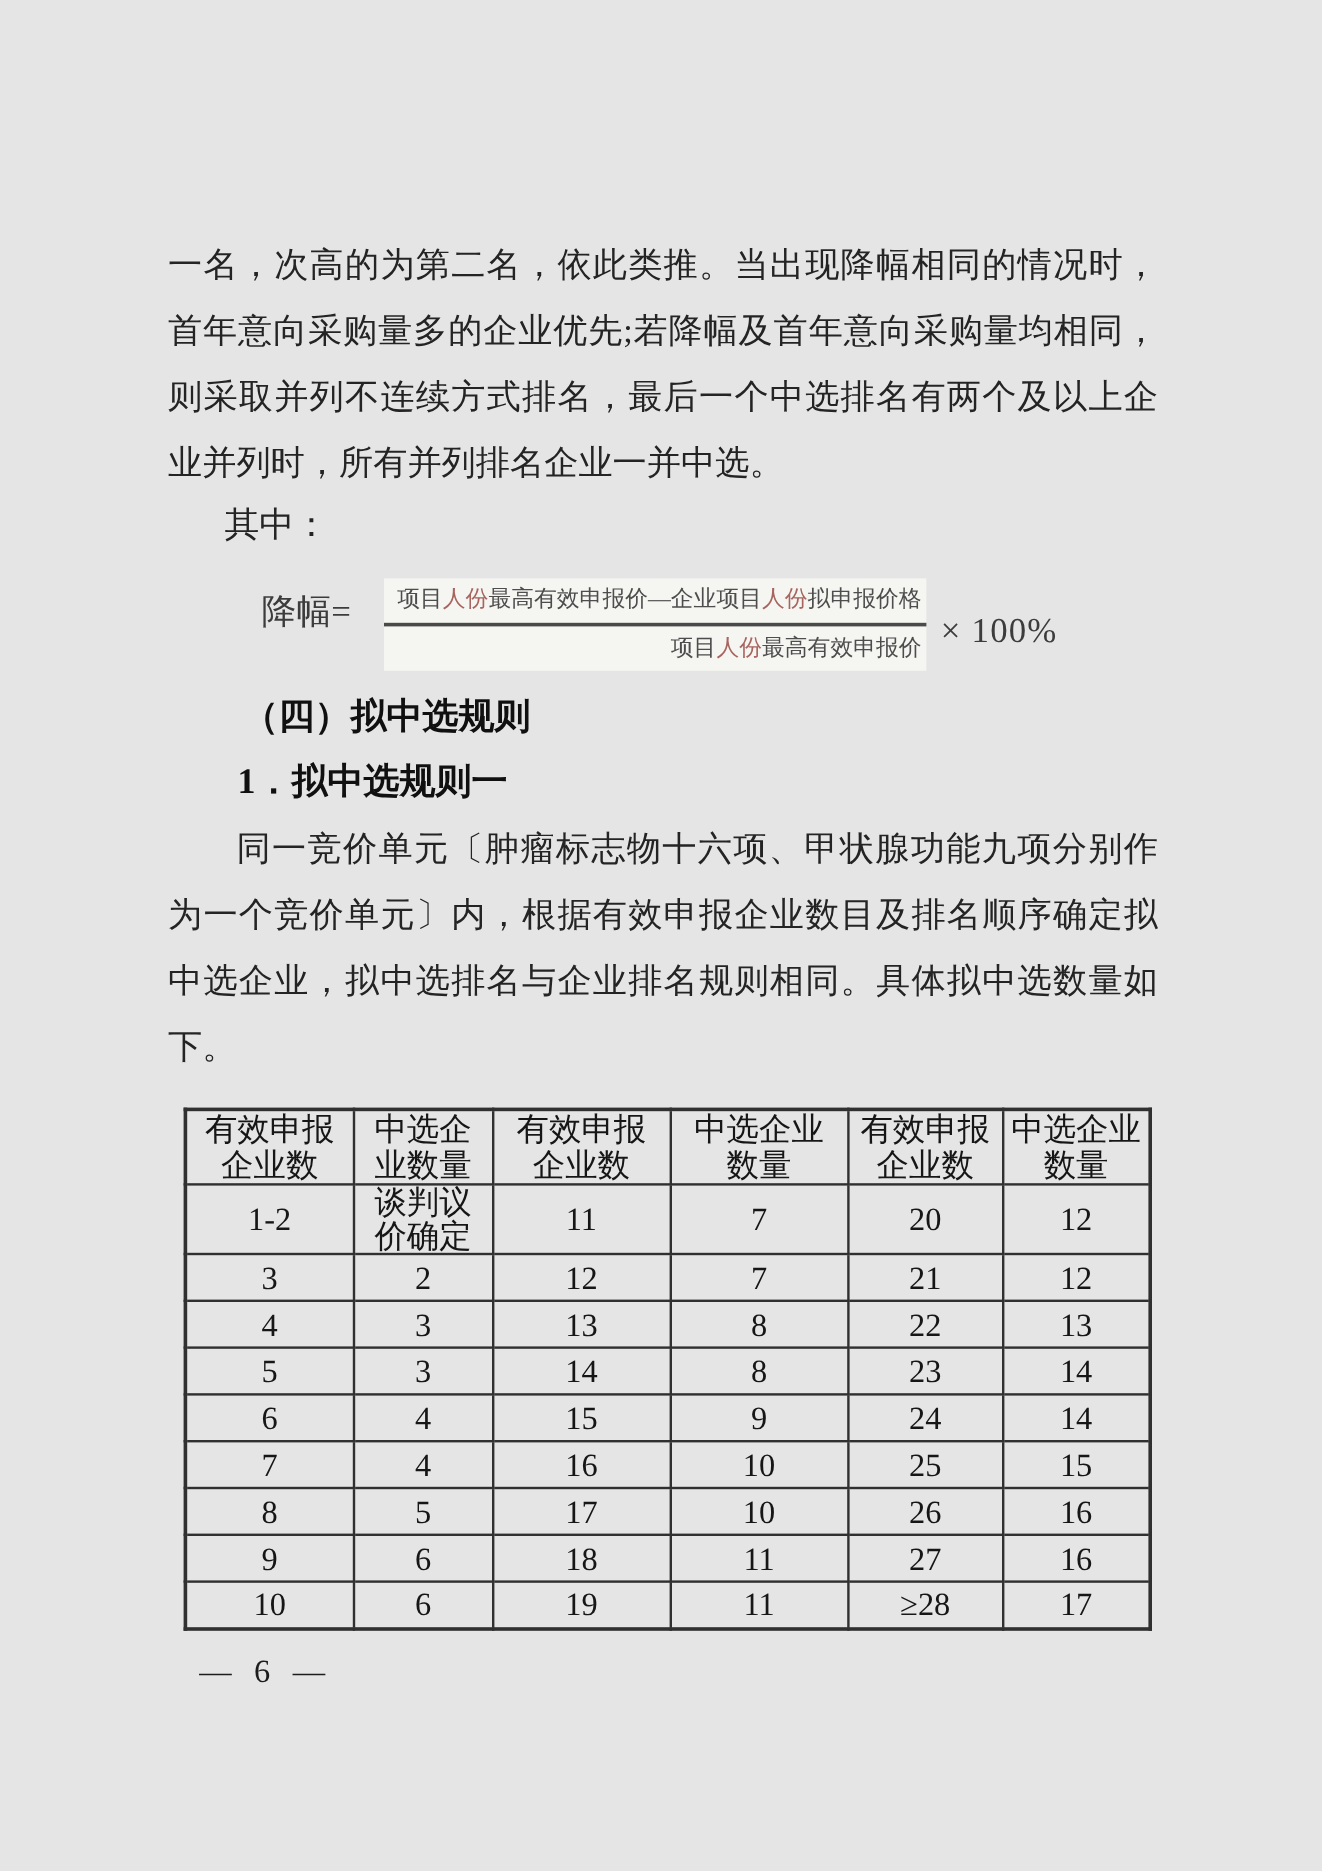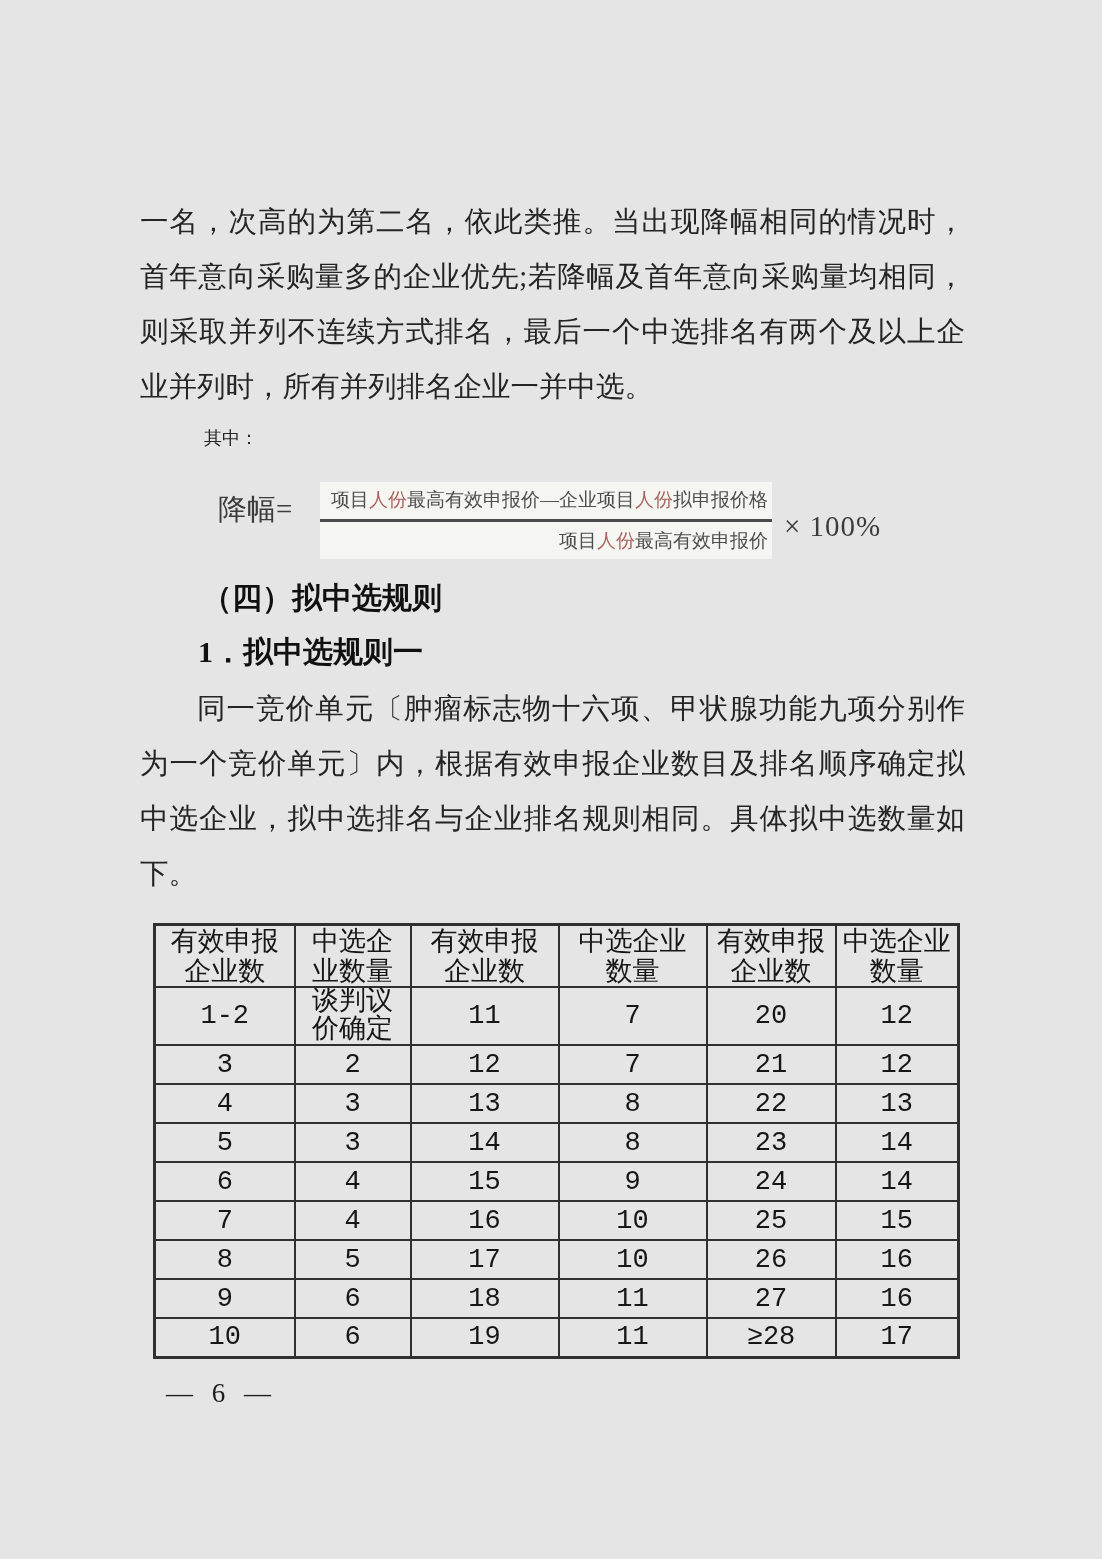--- a/index.html
+++ b/index.html
@@ -10,22 +10,22 @@
     padding-left:48px;
   }
   
   .para { position:absolute; left:140px; width:825px; }
   .line { font-size:28.5px; line-height:55px; color:#242424; }
   .just { text-align:justify; text-align-last:justify; }
   .lastline { text-align:left; }
   .indent1 { text-indent:57px; }
   .p1 { top:194px; }
   .p2 { top:681px; }
-  .among { position:absolute; left:145px; top:411px; width:400px;
-           font-size:18px; line-height:55px; text-indent:59px; color:#242424; }
+  .among { position:absolute; left:128px; top:411px; width:400px;
+           font-size:29px; line-height:55px; text-indent:59px; color:#242424; }
   
   .heading { position:absolute; left:140px; width:825px; font-size:30px;
              font-weight:bold; color:#101010; line-height:40px; }
   .h1 { top:578px; text-indent:62px; }
   .h2 { top:632px; text-indent:58px; }
   
   .formula { position:absolute; left:140px; top:478px; width:825px; height:100px; }
   .f-label { position:absolute; left:78px; top:12px; font-size:29px; color:#3c3c3c; }
   .frac { position:absolute; left:180px; top:4px; width:452px; text-align:right;
           background:#f5f5f2; box-sizing:border-box; }
@@ -39,21 +39,21 @@
             color:#3c3c3c; letter-spacing:1px; white-space:nowrap; }
   
   .sel-table { position:absolute; left:153px; top:923px; border-collapse:collapse;
                table-layout:fixed; border:3px solid #303030; }
   .sel-table th, .sel-table td {
     border:2px solid #303030; text-align:center; vertical-align:middle;
     font-weight:normal; color:#161616; white-space:pre-line; padding:0;
     font-size:27px; line-height:30px; overflow:hidden;margin-left:23px;
   }
   .sel-table thead tr { height:61px; }
-  .sel-table tbody tr { height:39px;font-family:Liberation Mono, monospace; }
+  .sel-table tbody tr { height:39px; }
   .sel-table tbody tr:first-child { height:58px; }
   .sel-table tbody tr:first-child td { line-height:28px; }
   
   .footer { position:absolute; left:166px; top:1378px; font-size:27px;
             letter-spacing:6px; color:#1d1d1d; }
 </style>
 </head>
 <body>
 
 <div class="page">

